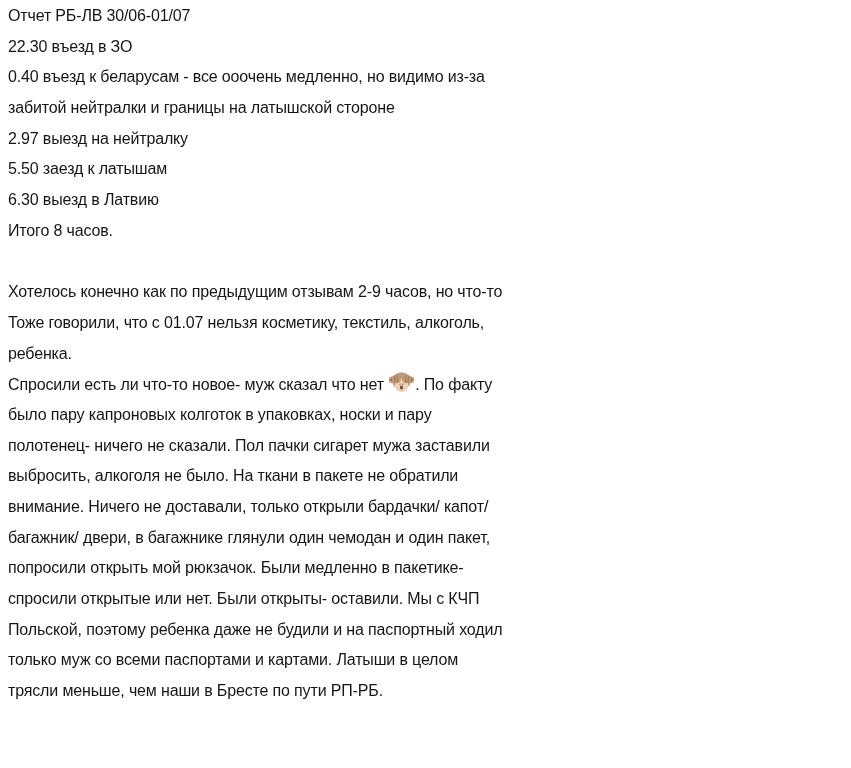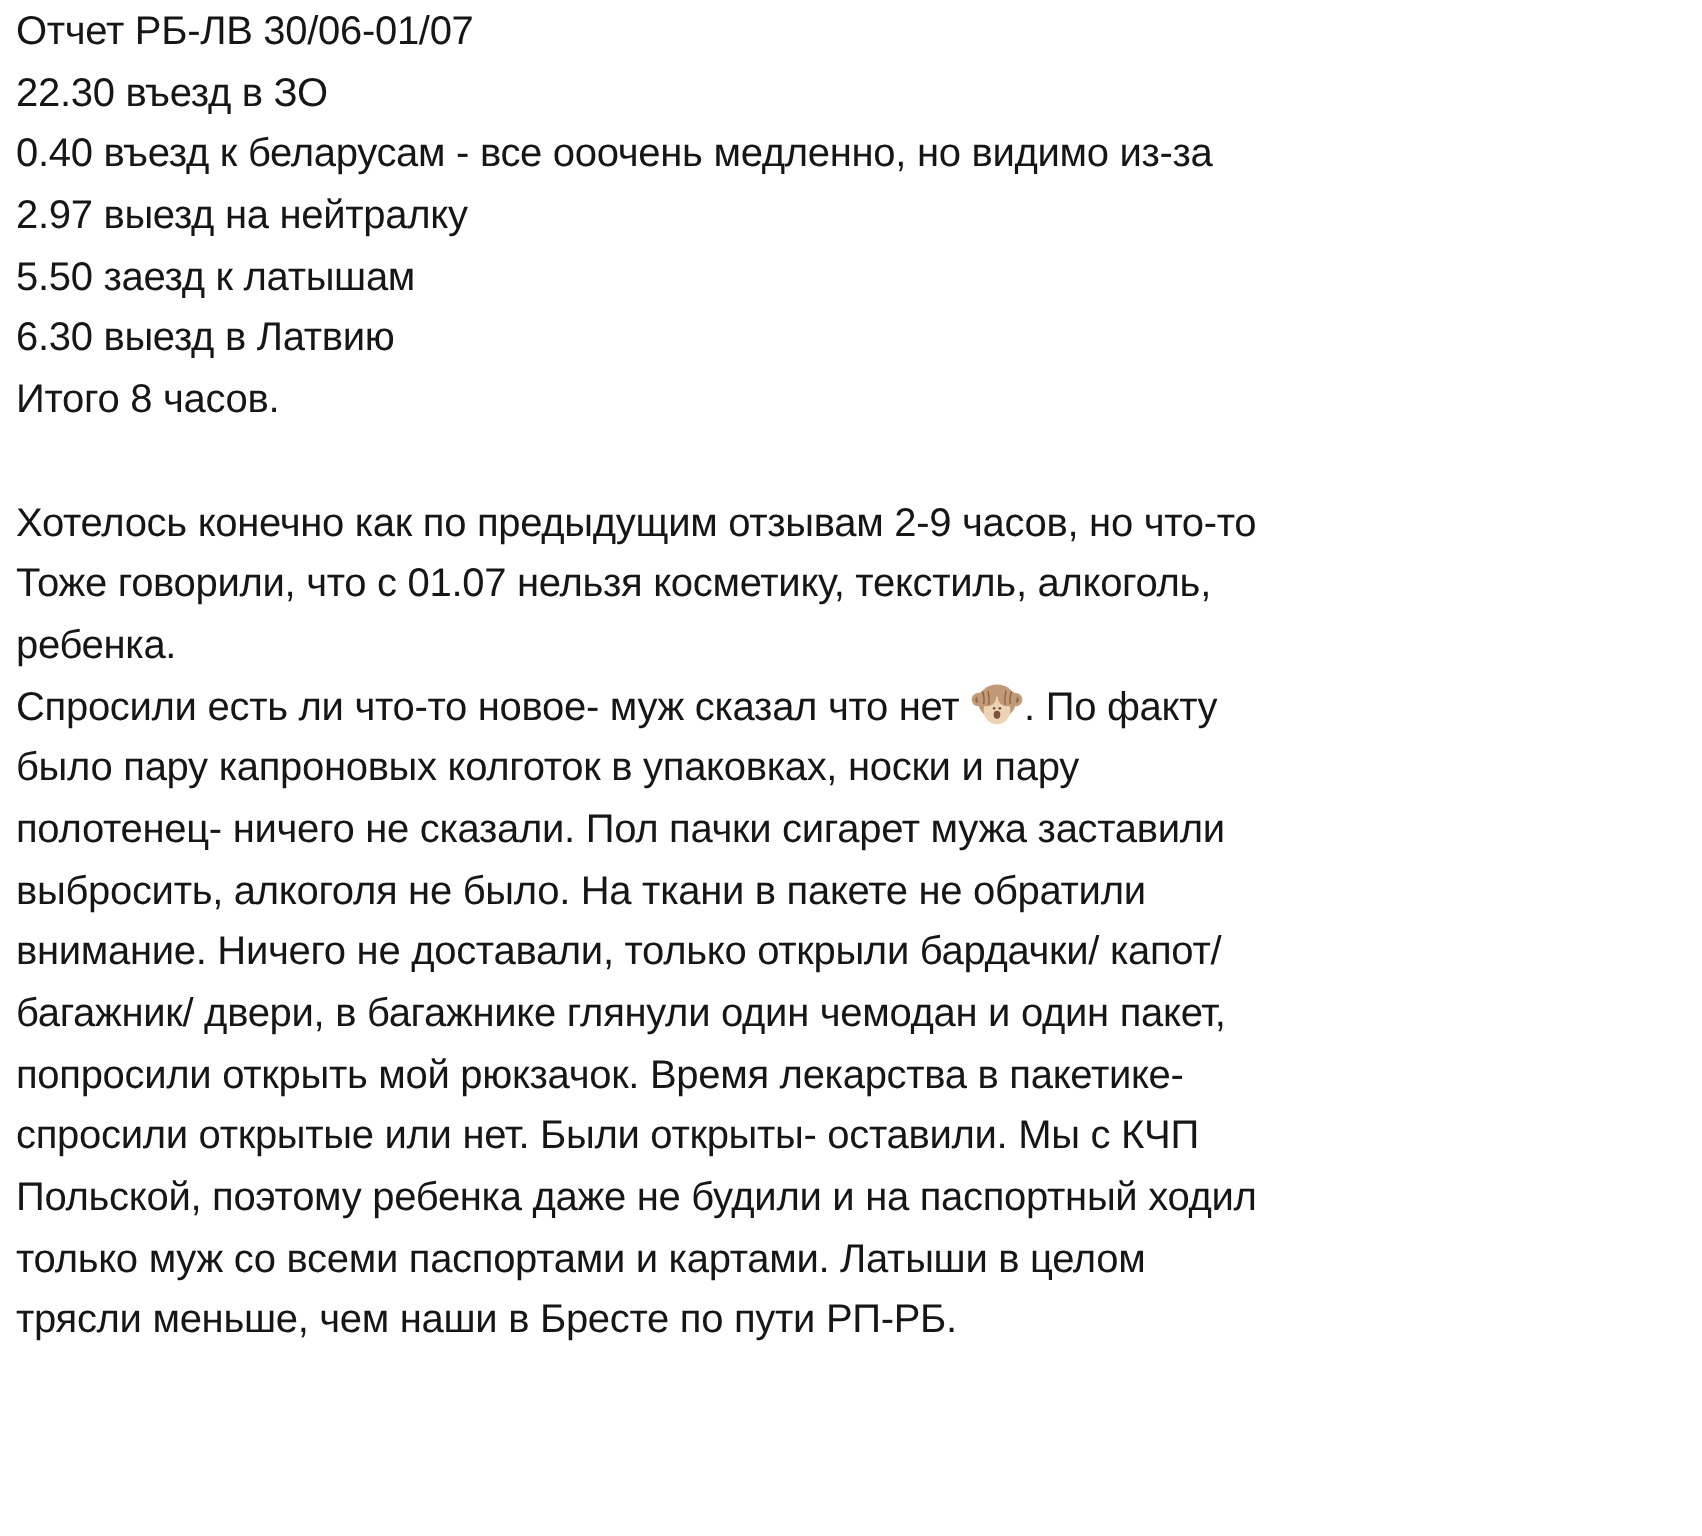--- a/index.html
+++ b/index.html
@@ -8,21 +8,21 @@
     height: 768px;
     background: #ffffff;
     overflow: hidden;
   }
   .page {
     box-sizing: border-box;
     width: 851px;
     height: 768px;
     padding: 1px 4px 0 8px;
     font-family: "Liberation Sans", sans-serif;
-    font-size: 20px;
+    font-size: 16px;
     color: #161616;
     letter-spacing: -0.15px;
   }
   .line {
     height: 30.7px;
     line-height: 30.7px;
     white-space: pre;
   }
   .emoji {
     display: inline-block;
@@ -32,20 +32,21 @@
   }
   .emoji svg { display: block; }
 </style>
 </head>
 <body>
 
 <div class="page">
   <div class="line">Отчет РБ-ЛВ 30/06-01/07</div>
   <div class="line">22.30 въезд в ЗО</div>
   <div class="line">0.40 въезд к беларусам - все ооочень медленно, но видимо из-за</div>
+  <div class="line">забитой нейтралки и границы на латышской стороне</div>
   <div class="line">2.97 выезд на нейтралку</div>
   <div class="line">5.50 заезд к латышам</div>
   <div class="line">6.30 выезд в Латвию</div>
   <div class="line">Итого 8 часов.</div>
   <div class="line"></div>
   <div class="line">Хотелось конечно как по предыдущим отзывам 2-9 часов, но что-то</div>
   <div class="line">Тоже говорили, что с 01.07 нельзя косметику, текстиль, алкоголь,</div>
   <div class="line">ребенка.</div>
   <div class="line"><span>Спросили есть ли что-то новое- муж сказал что нет </span><span class="emoji"><svg viewBox="0 0 36 36" width="27" height="26" aria-hidden="true">
       <circle cx="5" cy="15" r="4.6" fill="#C19A76"></circle>
@@ -62,18 +63,18 @@
       <path d="M8 9.6 Q9.6 13.5 8.8 17.8" stroke="#8A5F44" stroke-width="0.9" fill="none" stroke-linecap="round"></path>
       <path d="M11.8 9.2 Q13 13.5 12.4 18.2" stroke="#8A5F44" stroke-width="0.9" fill="none" stroke-linecap="round"></path>
       <path d="M28 9.6 Q26.4 13.5 27.2 17.8" stroke="#8A5F44" stroke-width="0.9" fill="none" stroke-linecap="round"></path>
       <path d="M24.2 9.2 Q23 13.5 23.6 18.2" stroke="#8A5F44" stroke-width="0.9" fill="none" stroke-linecap="round"></path>
     </svg></span><span>. По факту</span></div>
   <div class="line">было пару капроновых колготок в упаковках, носки и пару</div>
   <div class="line">полотенец- ничего не сказали. Пол пачки сигарет мужа заставили</div>
   <div class="line">выбросить, алкоголя не было. На ткани в пакете не обратили</div>
   <div class="line">внимание. Ничего не доставали, только открыли бардачки/ капот/</div>
   <div class="line">багажник/ двери, в багажнике глянули один чемодан и один пакет,</div>
-  <div class="line">попросили открыть мой рюкзачок. Время лекарства в пакетике-</div>
+  <div class="line">попросили открыть мой рюкзачок. Были медленно в пакетике-</div>
   <div class="line">спросили открытые или нет. Были открыты- оставили. Мы с КЧП</div>
   <div class="line">Польской, поэтому ребенка даже не будили и на паспортный ходил</div>
   <div class="line">только муж со всеми паспортами и картами. Латыши в целом</div>
   <div class="line">трясли меньше, чем наши в Бресте по пути РП-РБ.</div>
 </div>
 
 </body></html>

